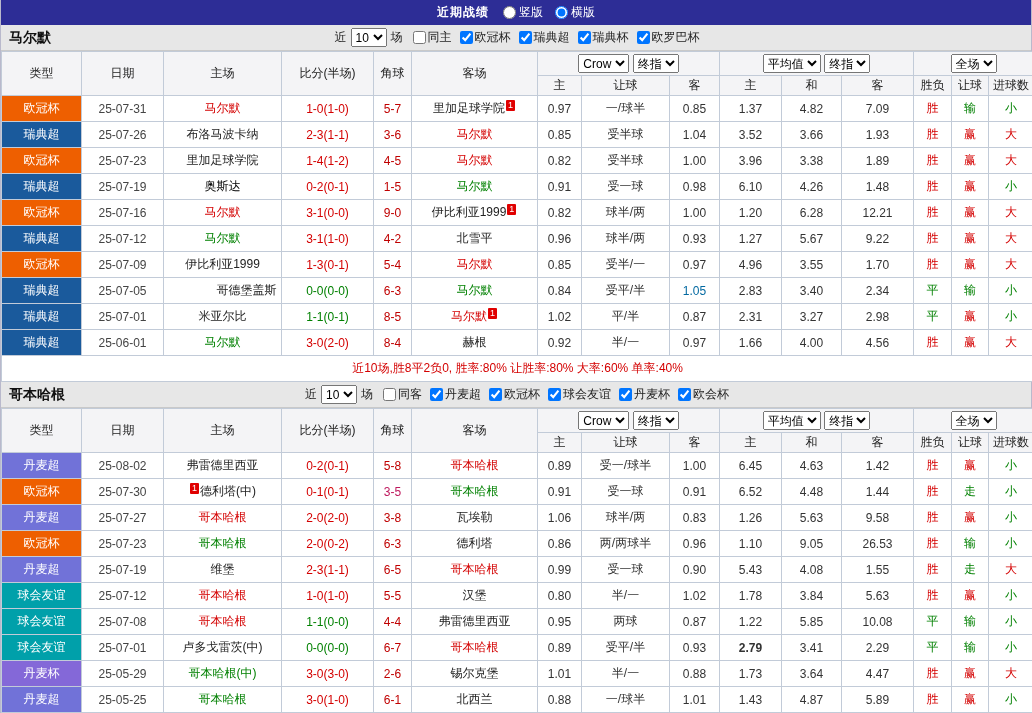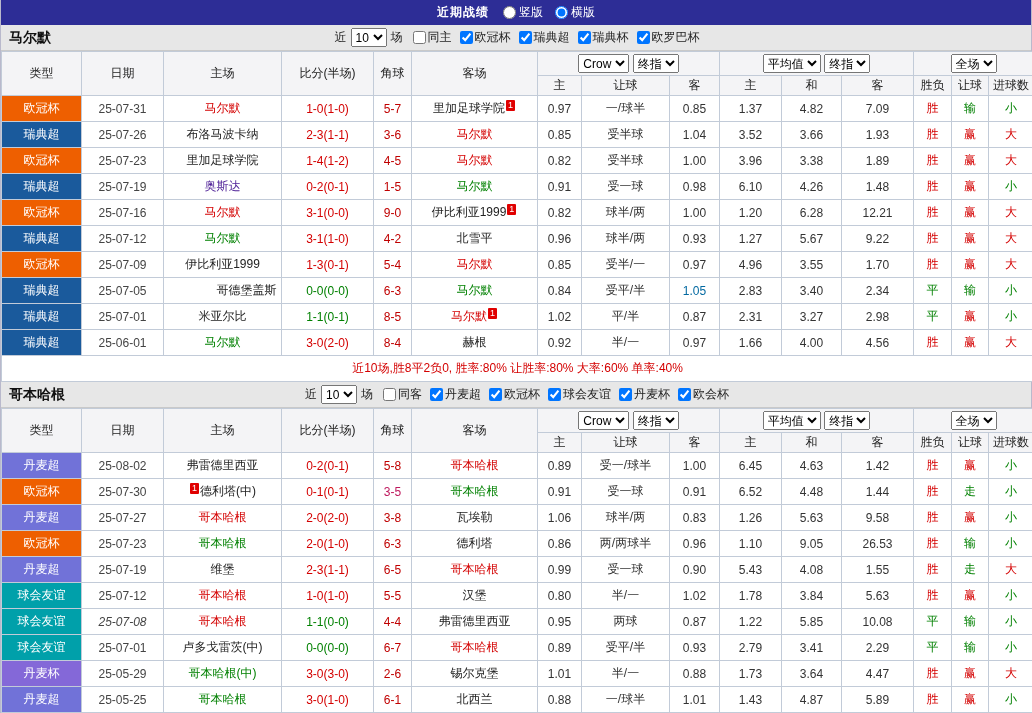--- a/index.html
+++ b/index.html
@@ -174,21 +174,21 @@
             <td style="color: rgb(51, 51, 51);">3.96</td>
             <td style="color: rgb(51, 51, 51);">3.38</td>
             <td style="color: rgb(51, 51, 51);">1.89</td>
             <td style="color: rgb(212, 0, 0);">胜</td>
             <td style="color: rgb(212, 0, 0);">赢</td>
             <td style="color: rgb(212, 0, 0);">大</td>
           </tr>
           <tr>
             <td class="league" style="color: rgb(255, 255, 255); background: rgb(26, 90, 156);">瑞典超</td>
             <td style="color: rgb(68, 68, 68);">25-07-19</td>
-            <td><span class="tm" style="color: #4c1d95;">奥斯达</span></td>
+            <td><span class="tm" style="color: #000000;">奥斯达</span></td>
             <td style="color: rgb(212, 0, 0);">0-2(0-1)</td>
             <td style="color: rgb(192, 0, 0);">1-5</td>
             <td><span class="tm" style="color: rgb(0, 128, 0);">马尔默</span></td>
             <td style="color: rgb(51, 51, 51);">0.91</td>
             <td style="color: rgb(51, 51, 51);">受一球</td>
             <td style="color: rgb(51, 51, 51);">0.98</td>
             <td style="color: rgb(51, 51, 51);">6.10</td>
             <td style="color: rgb(51, 51, 51);">4.26</td>
             <td style="color: rgb(51, 51, 51);">1.48</td>
             <td style="color: rgb(212, 0, 0);">胜</td>
@@ -438,21 +438,21 @@
             <td style="color: rgb(51, 51, 51);">5.63</td>
             <td style="color: rgb(51, 51, 51);">9.58</td>
             <td style="color: rgb(212, 0, 0);">胜</td>
             <td style="color: rgb(212, 0, 0);">赢</td>
             <td style="color: rgb(0, 128, 0);">小</td>
           </tr>
           <tr>
             <td class="league" style="color: rgb(255, 255, 255); background: rgb(238, 95, 0);">欧冠杯</td>
             <td style="color: rgb(68, 68, 68);">25-07-23</td>
             <td><span class="tm" style="color: rgb(0, 128, 0);">哥本哈根</span></td>
-            <td style="color: rgb(212, 0, 0);">2-0(1-0)</td>
+            <td style="color: rgb(212, 0, 0);">2-0(0-2)</td>
             <td style="color: rgb(192, 0, 0);">6-3</td>
             <td><span class="tm" style="color: rgb(34, 34, 34);">德利塔</span></td>
             <td style="color: rgb(51, 51, 51);">0.86</td>
             <td style="color: rgb(51, 51, 51);">两/两球半</td>
             <td style="color: rgb(51, 51, 51);">0.96</td>
             <td style="color: rgb(51, 51, 51);">1.10</td>
             <td style="color: rgb(51, 51, 51);">9.05</td>
             <td style="color: rgb(51, 51, 51);">26.53</td>
             <td style="color: rgb(212, 0, 0);">胜</td>
             <td style="color: rgb(0, 128, 0);">输</td>
@@ -487,21 +487,21 @@
             <td style="color: rgb(51, 51, 51);">1.02</td>
             <td style="color: rgb(51, 51, 51);">1.78</td>
             <td style="color: rgb(51, 51, 51);">3.84</td>
             <td style="color: rgb(51, 51, 51);">5.63</td>
             <td style="color: rgb(212, 0, 0);">胜</td>
             <td style="color: rgb(212, 0, 0);">赢</td>
             <td style="color: rgb(0, 128, 0);">小</td>
           </tr>
           <tr>
             <td class="league" style="color: rgb(255, 255, 255); background: rgb(0, 160, 170);">球会友谊</td>
-            <td style="color: rgb(68, 68, 68); font-style: italic;">25-07-08</td>
+            <td style="color: rgb(68, 68, 68);">25-07-08</td>
             <td><span class="tm" style="color: rgb(212, 0, 0);">哥本哈根</span></td>
             <td style="color: rgb(0, 128, 0);">1-1(0-0)</td>
             <td style="color: rgb(192, 0, 0);">4-4</td>
             <td><span class="tm" style="color: rgb(34, 34, 34);">弗雷德里西亚</span></td>
             <td style="color: rgb(51, 51, 51);">0.95</td>
             <td style="color: rgb(51, 51, 51);">两球</td>
             <td style="color: rgb(51, 51, 51);">0.87</td>
             <td style="color: rgb(51, 51, 51);">1.22</td>
             <td style="color: rgb(51, 51, 51);">5.85</td>
             <td style="color: rgb(51, 51, 51);">10.08</td>
@@ -512,21 +512,21 @@
           <tr>
             <td class="league" style="color: rgb(255, 255, 255); background: rgb(0, 160, 170);">球会友谊</td>
             <td style="color: rgb(68, 68, 68);">25-07-01</td>
             <td><span class="tm" style="color: rgb(34, 34, 34);">卢多戈雷茨(中)</span></td>
             <td style="color: rgb(0, 128, 0);">0-0(0-0)</td>
             <td style="color: rgb(192, 0, 0);">6-7</td>
             <td><span class="tm" style="color: rgb(212, 0, 0);">哥本哈根</span></td>
             <td style="color: rgb(51, 51, 51);">0.89</td>
             <td style="color: rgb(51, 51, 51);">受平/半</td>
             <td style="color: rgb(51, 51, 51);">0.93</td>
-            <td style="color: rgb(51, 51, 51);">2.79</td>
+            <td style="color: rgb(51, 51, 51); font-weight: bold;">2.79</td>
             <td style="color: rgb(51, 51, 51);">3.41</td>
             <td style="color: rgb(51, 51, 51);">2.29</td>
             <td style="color: rgb(0, 128, 0);">平</td>
             <td style="color: rgb(0, 128, 0);">输</td>
             <td style="color: rgb(0, 128, 0);">小</td>
           </tr>
           <tr>
             <td class="league" style="color: rgb(255, 255, 255); background: rgb(132, 104, 216);">丹麦杯</td>
             <td style="color: rgb(68, 68, 68);">25-05-29</td>
             <td><span class="tm" style="color: rgb(0, 128, 0);">哥本哈根(中)</span></td>

